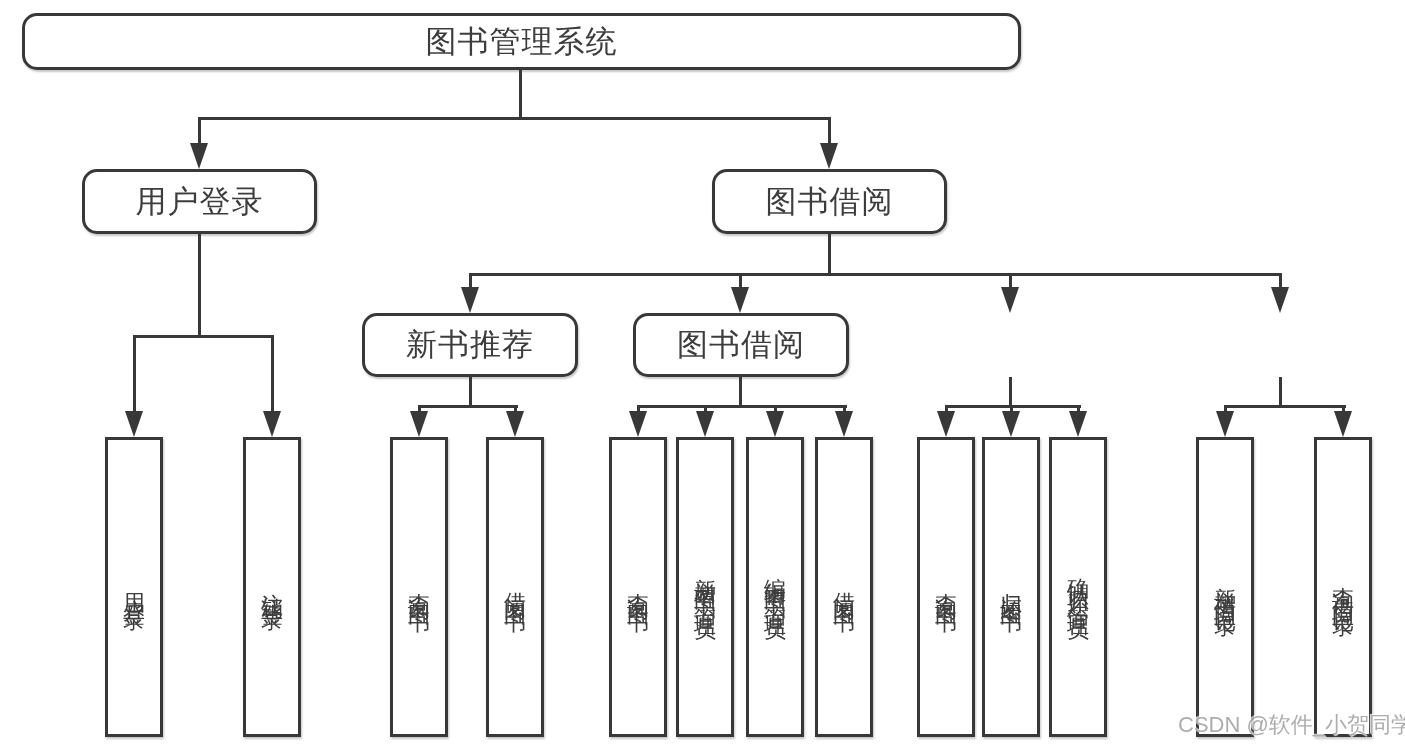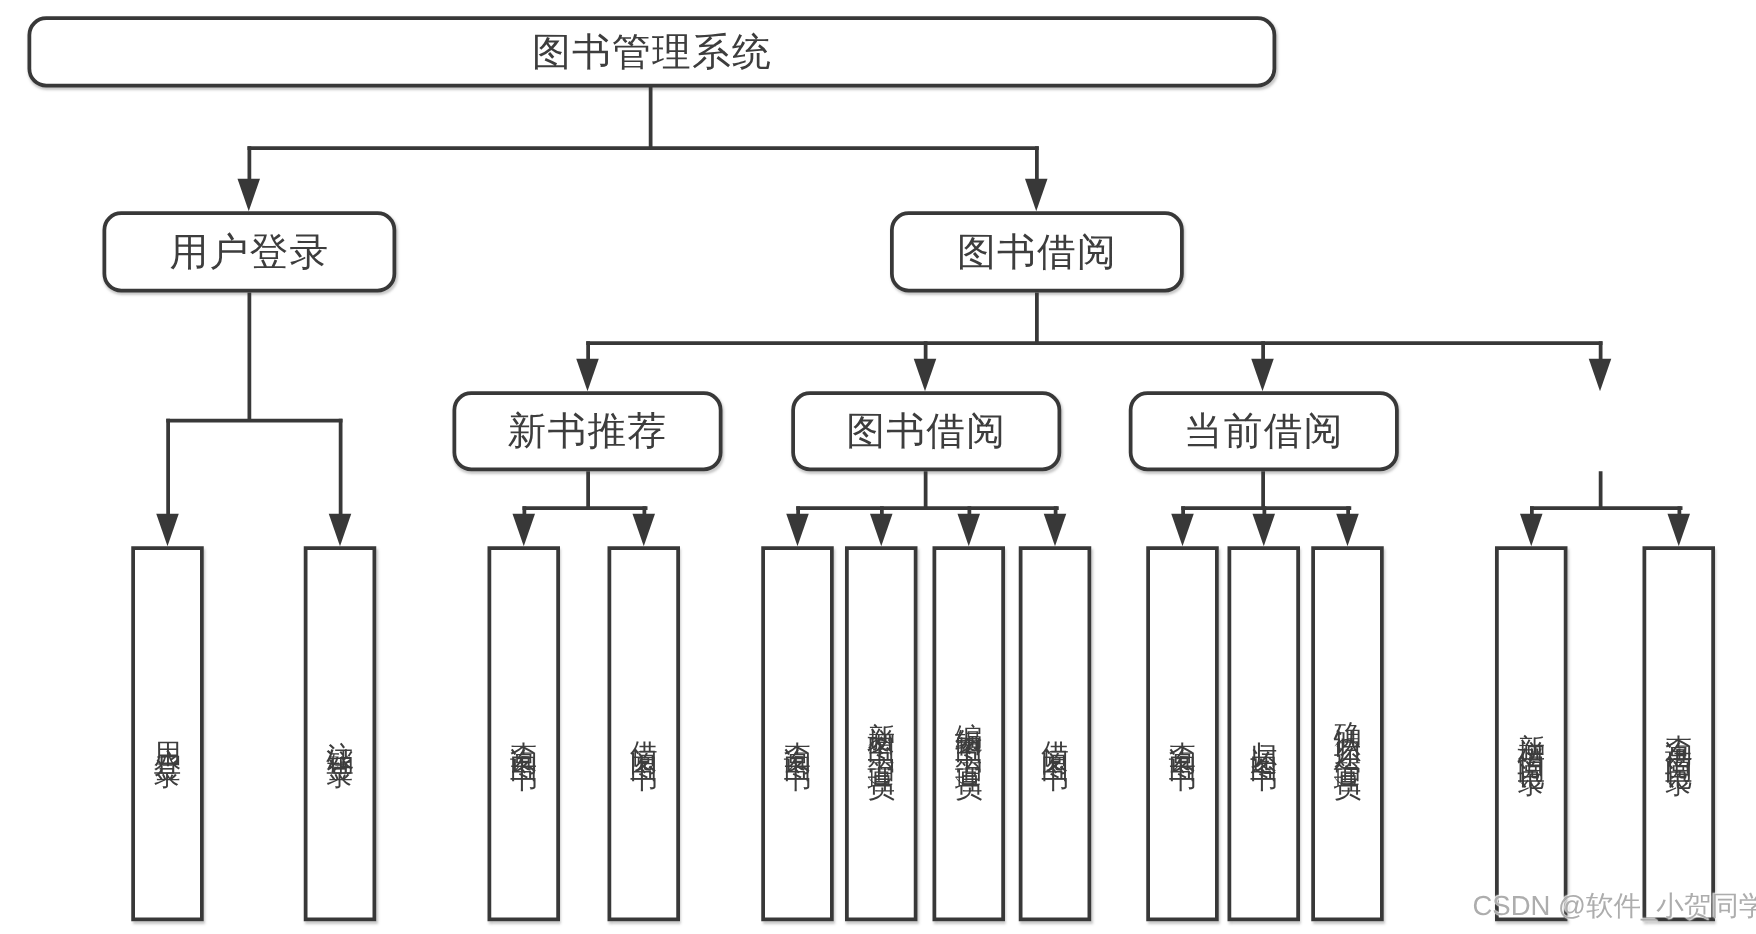--- a/index.html
+++ b/index.html
@@ -101,23 +101,20 @@
   <div class="arr" style="left:1001px;top:287px"></div>
   <div class="vline" style="left:1279px;top:273px;height:17px"></div>
   <div class="arr" style="left:1271px;top:287px"></div>
 
   <div class="hnode" style="left:633px;top:313px;width:216px;height:64px">
     <span>图书借阅</span>
   </div>
   <div class="hnode" style="left:362px;top:313px;width:216px;height:64px">
     <span>新书推荐</span>
   </div>
-  <div class="hnode" style="left:903px;top:313px;width:216px;height:64px">
-    <span>当前借阅</span>
-  </div>
 
   <div class="vline" style="left:469px;top:377px;height:30px"></div>
   <div class="hline" style="left:418px;top:405px;width:100px"></div>
   <div class="vline" style="left:418px;top:405px;height:9px"></div>
   <div class="arr" style="left:410px;top:411px"></div>
   <div class="vline" style="left:514px;top:405px;height:9px"></div>
   <div class="arr" style="left:506px;top:411px"></div>
 
   <div class="vline" style="left:739px;top:377px;height:30px"></div>
   <div class="hline" style="left:637px;top:405px;width:210px"></div>

